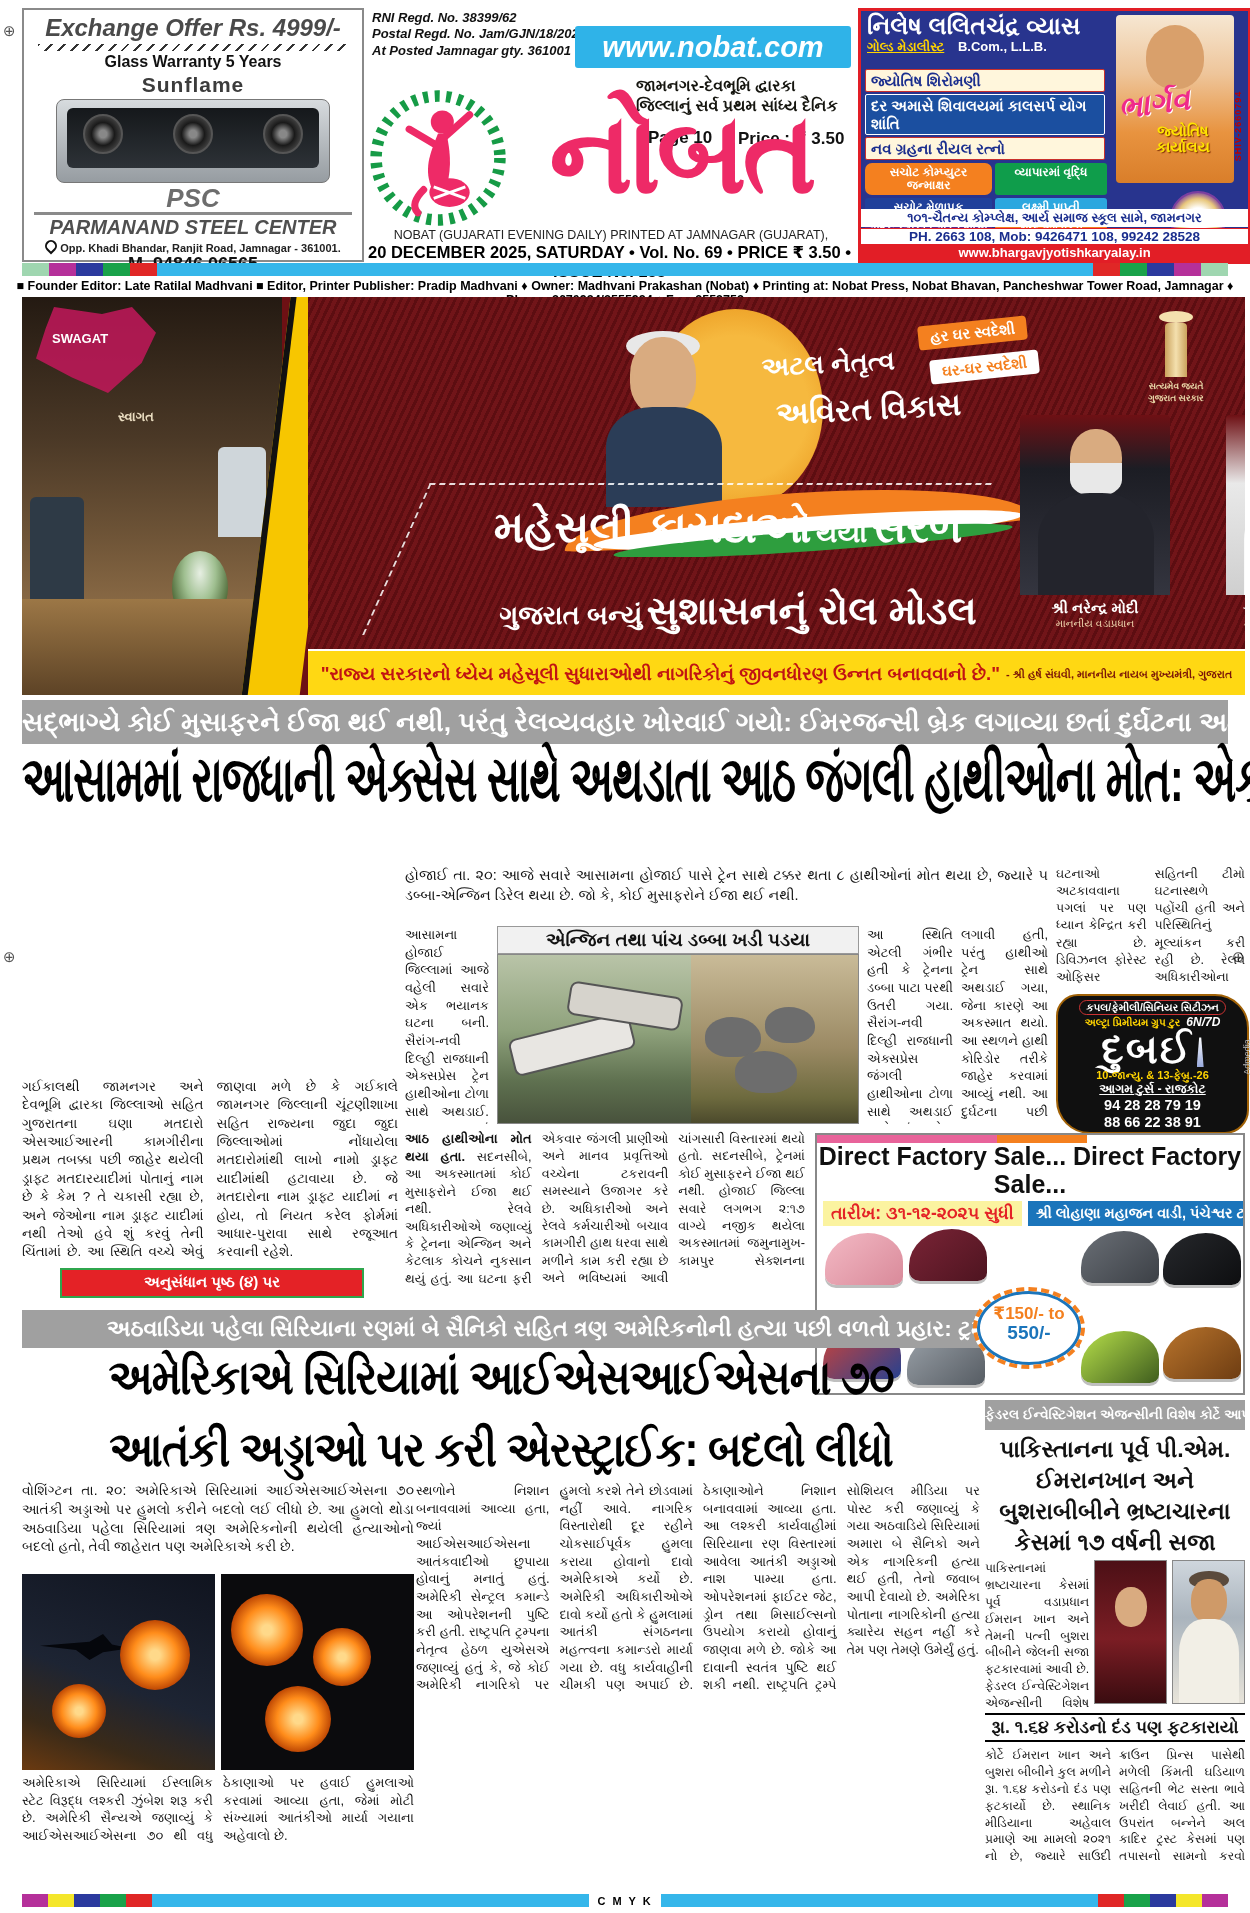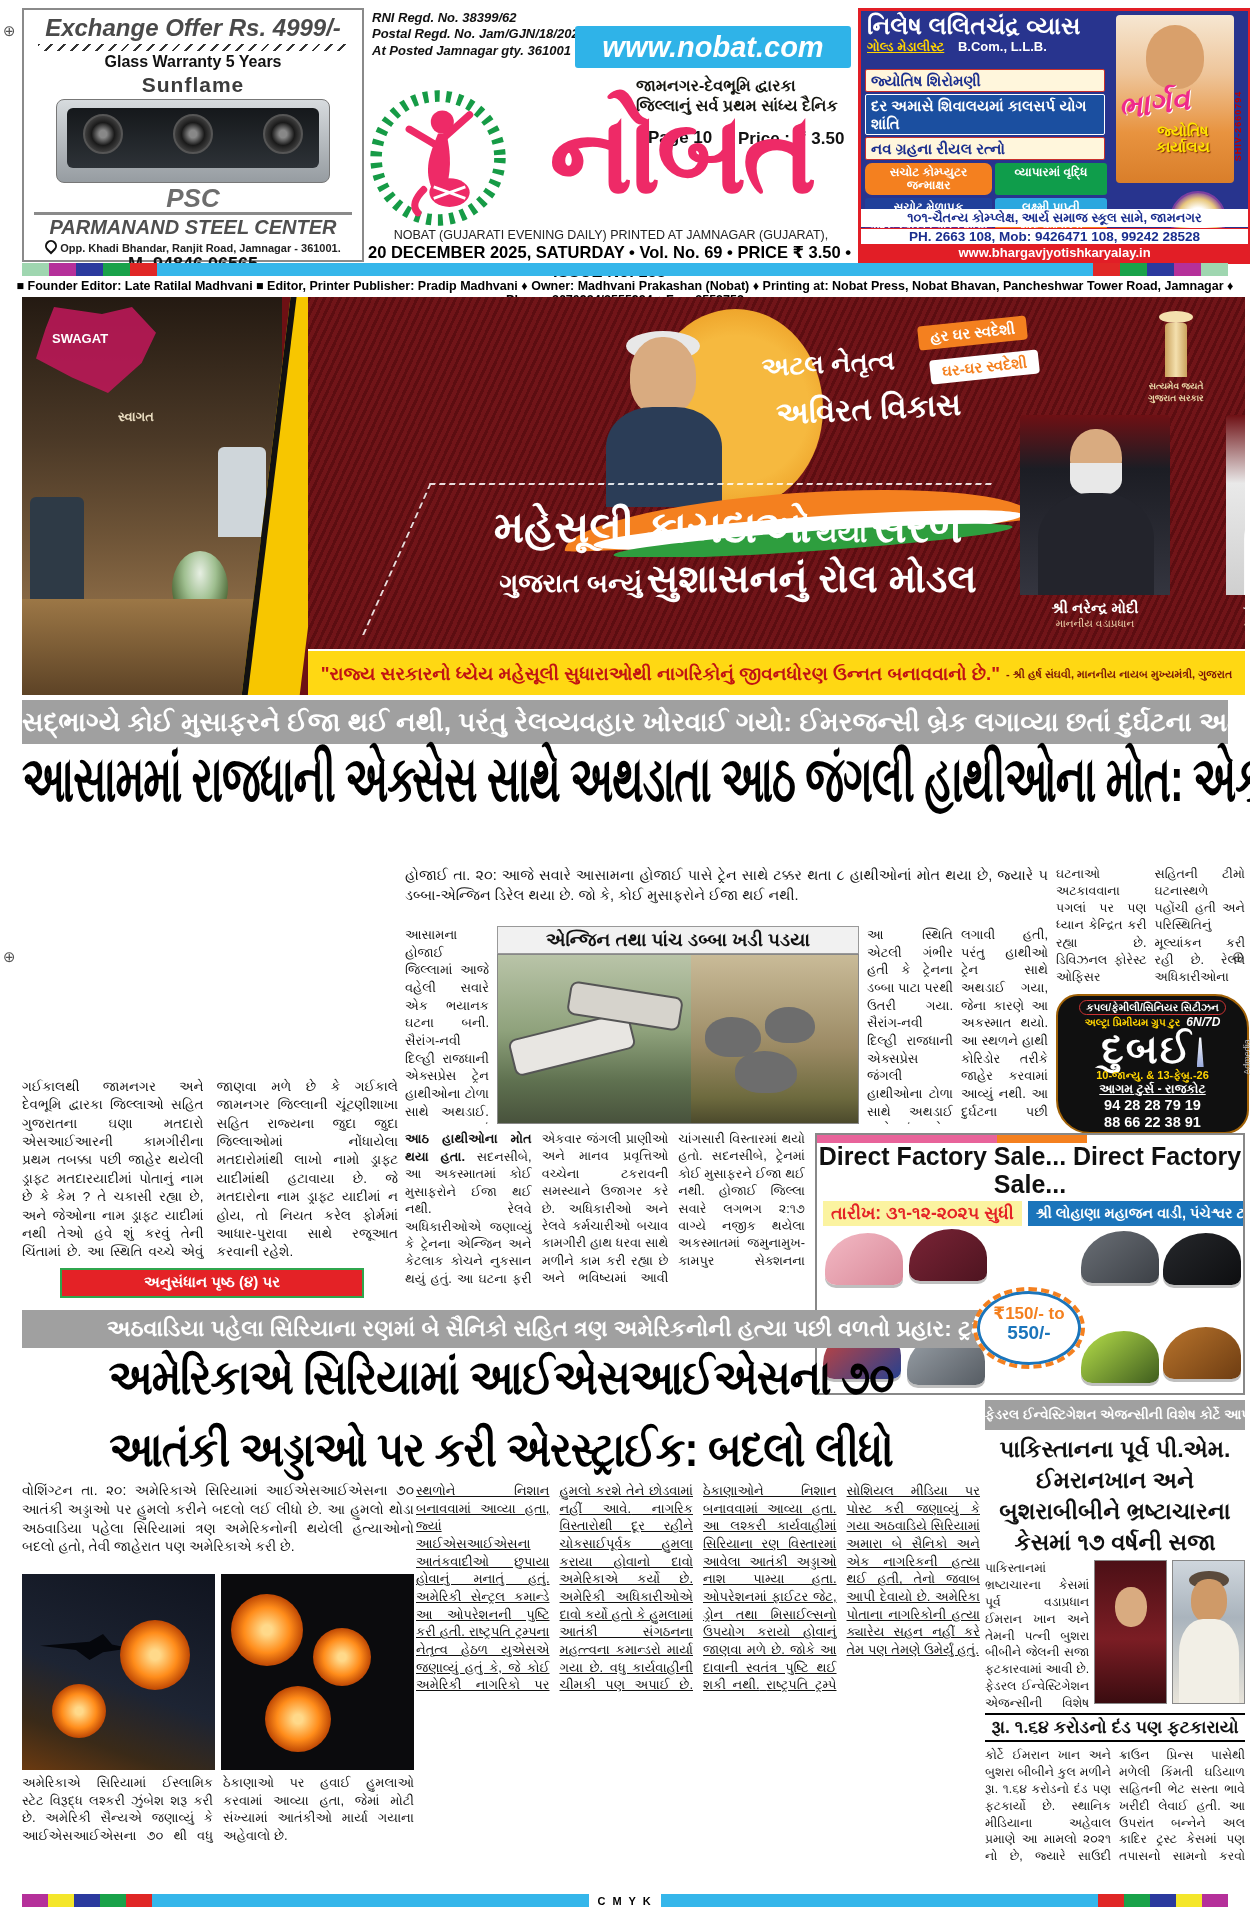--- a/index.html
+++ b/index.html
@@ -98,21 +98,21 @@
       padding:3px 12px;border-radius:4px;transform:rotate(-6deg);}
   .badge2{position:absolute;right:206px;top:58px;background:#fff;color:#F4801F;font-weight:800;font-size:15px;
       padding:3px 12px;border-radius:4px;transform:rotate(-6deg);}
   .gb-emblem{position:absolute;right:30px;top:14px;width:78px;height:120px;text-align:center;color:#e9d7a8;}
   .emb-col{width:22px;height:54px;margin:0 auto;background:linear-gradient(90deg,#caa25c,#f4e0ae,#caa25c);border-radius:4px 4px 0 0;}
   .emb-cap{width:34px;height:12px;margin:0 auto;background:#f4e0ae;border-radius:50%;}
   .emb-txt{font-size:9px;font-weight:700;margin-top:4px;line-height:1.3;}
   .gb-dash{position:absolute;left:88px;top:186px;width:560px;height:150px;border-top:2px dashed rgba(255,255,255,.85);border-left:2px dashed rgba(255,255,255,.85);transform:skewX(-24deg);}
   .gb-h1{position:absolute;left:120px;top:206px;width:600px;color:#fff;font-weight:800;text-align:center;}
   .gb-h1 .big{font-size:43px;} .gb-h1 .small{font-size:28px;}
-  .gb-h2{position:absolute;left:120px;top:260px;width:620px;color:#fff;text-align:center;}
+  .gb-h2{position:absolute;left:120px;top:292px;width:620px;color:#fff;text-align:center;}
   .gb-h2 .pre{font-size:26px;font-weight:700;} .gb-h2 .big{font-size:39px;font-weight:800;}
   .leader{position:absolute;top:118px;width:150px;height:180px;border-radius:4px 4px 0 0;overflow:hidden;}
   .modi{left:712px;background:linear-gradient(180deg,#6E1014 0%,#1c1d24 30%,#34353f 100%);}
   .patel{left:918px;background:linear-gradient(180deg,#6E1014 0%,#e9e9e9 38%,#cfcfcf 100%);}
   .l-face{position:absolute;left:50px;top:14px;width:52px;height:60px;border-radius:48%;background:#d9ab80;}
   .l-beard{position:absolute;left:50px;top:48px;width:52px;height:34px;border-radius:0 0 50% 50%;background:#e8e8e8;}
   .l-body{position:absolute;left:18px;top:78px;width:116px;height:102px;border-radius:45% 45% 0 0;}
   .modi .l-body{background:#23242c;} .patel .l-body{background:#fafafa;}
   .l-name{position:absolute;width:190px;text-align:center;color:#fff;font-weight:800;font-size:15px;line-height:1.2;}
   .l-title{font-weight:400;font-size:10.5px;display:block;color:#f2d9b0;}
@@ -192,21 +192,21 @@
   
   .sy-area{left:22px;top:1482px;width:958px;height:408px;display:flex;gap:2px;}
   .sy-left{width:392px;flex:none;}
   .sy-intro{font-size:13.8px;height:88px;}
   .sy-photos{display:flex;gap:6px;height:196px;margin:4px 0;}
   .ph-jet{flex:1;position:relative;background:linear-gradient(200deg,#10141f 0%,#1d2433 55%,#3a2a18 80%,#6b3a10 100%);overflow:hidden;}
   .jet{position:absolute;left:18px;top:60px;width:90px;height:26px;background:#05070c;clip-path:polygon(0 45%,55% 30%,70% 0,80% 40%,100% 55%,70% 70%,55% 100%,40% 62%);}
   .flame{position:absolute;border-radius:50%;background:radial-gradient(circle,#ffd98a 10%,#ff8c1a 45%,#b33c00 75%,transparent 85%);}
   .ph-boom{flex:1;position:relative;background:#0b0b0d;overflow:hidden;}
   .sy-more{column-count:2;column-gap:10px;font-size:13px;height:108px;margin-top:4px;}
-  .sy-right{flex:1;column-count:4;column-gap:10px;font-size:13px;height:408px;text-decoration:underline;}
+  .sy-right{flex:1;column-count:4;column-gap:10px;font-size:13px;height:408px;}
 
   
   .im-area{left:985px;top:1400px;width:260px;height:488px;}
   .im-strap{background:#A0A0A0;color:#fff;font-weight:800;font-size:13.5px;height:30px;line-height:30px;text-align:center;white-space:nowrap;transform-origin:left center;}
   .im-head{font-size:23px;font-weight:800;text-align:center;line-height:1.35;margin-top:4px;}
   .im-intro{font-size:13px;margin-top:4px;height:66px;}
   .im-mid{display:flex;gap:5px;margin-top:2px;height:148px;}
   .im-midtext{width:106px;font-size:12.4px;}
   .ph-bushra{width:72px;height:142px;background:linear-gradient(180deg,#4c1016 0%,#7b1d24 55%,#3a0c10 100%);position:relative;border:1px solid #888;}
   .bu-face{position:absolute;left:20px;top:26px;width:32px;height:40px;border-radius:48%;background:#d9ab80;}

